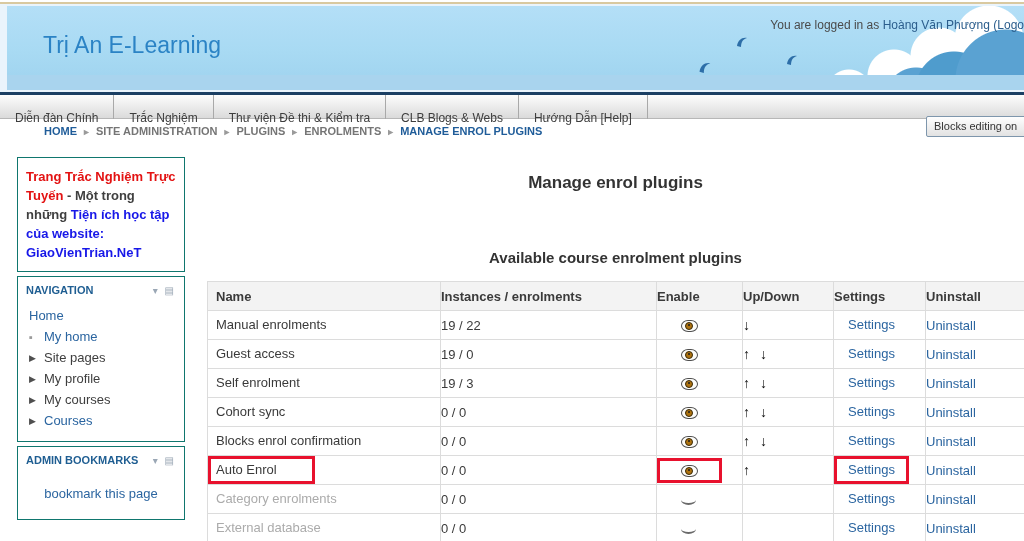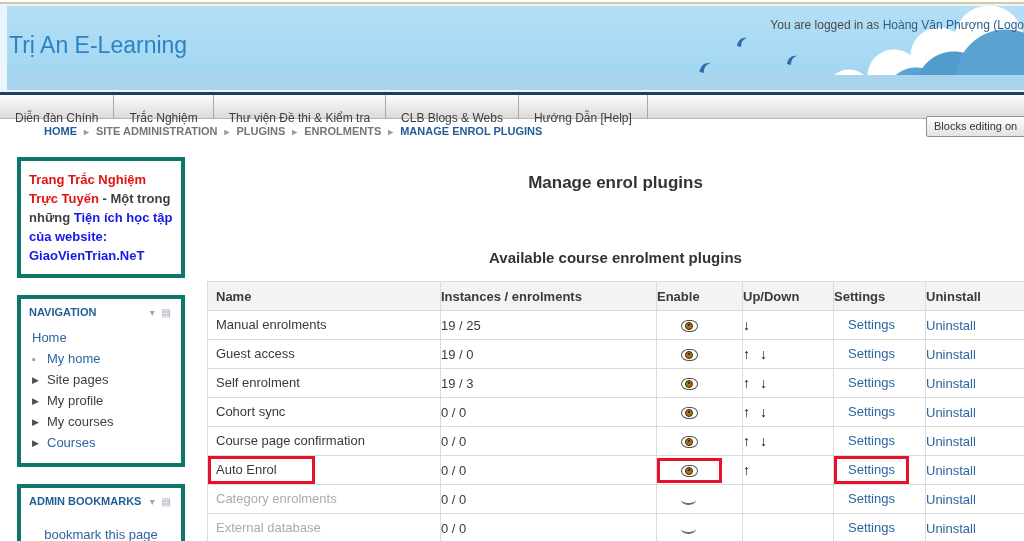--- a/index.html
+++ b/index.html
@@ -21,21 +21,21 @@
     background:
       radial-gradient(circle at 412px 74px,#5aa2d2 0 50px,rgba(0,0,0,0) 51px),
       radial-gradient(circle at 360px 84px,#4f9ccd 0 38px,rgba(0,0,0,0) 39px),
       radial-gradient(circle at 322px 92px,#5aa2d2 0 30px,rgba(0,0,0,0) 31px),
       radial-gradient(circle at 395px 34px,#ffffff 0 34px,rgba(0,0,0,0) 35px),
       radial-gradient(circle at 345px 50px,#ffffff 0 28px,rgba(0,0,0,0) 29px),
       radial-gradient(circle at 300px 70px,#ffffff 0 26px,rgba(0,0,0,0) 27px),
       radial-gradient(circle at 255px 86px,#ffffff 0 22px,rgba(0,0,0,0) 23px),
       radial-gradient(circle at 205px 92px,#eef8ff 0 16px,rgba(0,0,0,0) 17px);
   }
-  .site-title{position:absolute;left:2px;top:26px;font-size:23px;color:#2b83c5;}
+  .site-title{position:absolute;left:36px;top:26px;font-size:23px;color:#2b83c5;}
   .login-info{position:absolute;top:12px;right:-14px;font-size:12px;color:#4a4a4a;white-space:nowrap;}
   .login-info .lnk{color:#2b5d8c;text-decoration:none;}
   .bird{position:absolute;}
   
   .navline{position:absolute;top:92px;left:0;right:0;height:3px;background:#1b3f63;}
   .tabs{
     position:absolute;top:95px;left:0;right:0;height:23px;display:flex;
     background:linear-gradient(180deg,#fdfdfd 0%,#dadada 100%);
     border-bottom:1px solid #b7b7b7;
   }
@@ -51,21 +51,21 @@
   .crumb-sep{color:#9a9a9a;font-size:9px;padding:0 5px;}
   .blocks-btn{
     position:absolute;top:116px;left:926px;width:132px;height:21px;
     border:1px solid #7e96ac;border-radius:2px;
     background:linear-gradient(180deg,#fefefe,#e2e2e2);
     font-family:"Liberation Sans",sans-serif;font-size:11px;color:#333;
     text-align:left;padding:0 7px;line-height:19px;
   }
   
   .sidebar{position:absolute;left:17px;top:157px;width:168px;}
-  .block{border:4px solid #0f766e;background:#fff;margin-bottom:17px;}
+  .block{border:1px solid #0f766e;background:#fff;margin-bottom:4px;}
   .promo{padding:9px 8px;font-size:13px;font-weight:bold;line-height:19px;}
   .promo .t-red{color:#e31212;}
   .promo .t-dark{color:#3f3f3f;}
   .promo .t-blue{color:#1717e8;}
   .block-header{display:flex;justify-content:space-between;align-items:center;padding:7px 8px 5px;}
   .block-title{color:#1f5e92;font-weight:bold;font-size:11px;text-align:right;}
   .block-icons{color:#9aa7b5;font-size:10px;letter-spacing:2px;cursor:pointer;}
   .nav-list{padding:4px 0 10px;}
   .nav-item{display:flex;align-items:center;padding:3px 0 3px 11px;font-size:13px;cursor:pointer;}
   .bullet{width:15px;color:#6e6e6e;font-size:9px;flex:0 0 auto;}
@@ -225,21 +225,21 @@
         <th class="c-inst">Instances / enrolments</th>
         <th class="c-enable">Enable</th>
         <th class="c-updown">Up/Down</th>
         <th class="c-set">Settings</th>
         <th class="c-unin">Uninstall</th>
       </tr>
     </thead>
     <tbody>
       <tr data-hl="false">
         <td class="c-name" data-dim="false"><span class="name-wrap">Manual enrolments</span></td>
-        <td class="c-inst">19 / 25</td>
+        <td class="c-inst">19 / 22</td>
         <td class="c-enable"><span class="eye-wrap" data-icon="eye-open-icon"><span class="eye-o"></span></span></td>
         <td class="c-updown"><span class="updown">↓</span></td>
         <td class="c-set"><span class="set-wrap"><a>Settings</a></span></td>
         <td class="c-unin"><a>Uninstall</a></td>
       </tr>
       <tr data-hl="false">
         <td class="c-name" data-dim="false"><span class="name-wrap">Guest access</span></td>
         <td class="c-inst">19 / 0</td>
         <td class="c-enable"><span class="eye-wrap" data-icon="eye-open-icon"><span class="eye-o"></span></span></td>
         <td class="c-updown"><span class="updown">↑ ↓</span></td>
@@ -256,21 +256,21 @@
       </tr>
       <tr data-hl="false">
         <td class="c-name" data-dim="false"><span class="name-wrap">Cohort sync</span></td>
         <td class="c-inst">0 / 0</td>
         <td class="c-enable"><span class="eye-wrap" data-icon="eye-open-icon"><span class="eye-o"></span></span></td>
         <td class="c-updown"><span class="updown">↑ ↓</span></td>
         <td class="c-set"><span class="set-wrap"><a>Settings</a></span></td>
         <td class="c-unin"><a>Uninstall</a></td>
       </tr>
       <tr data-hl="false">
-        <td class="c-name" data-dim="false"><span class="name-wrap">Course page confirmation</span></td>
+        <td class="c-name" data-dim="false"><span class="name-wrap">Blocks enrol confirmation</span></td>
         <td class="c-inst">0 / 0</td>
         <td class="c-enable"><span class="eye-wrap" data-icon="eye-open-icon"><span class="eye-o"></span></span></td>
         <td class="c-updown"><span class="updown">↑ ↓</span></td>
         <td class="c-set"><span class="set-wrap"><a>Settings</a></span></td>
         <td class="c-unin"><a>Uninstall</a></td>
       </tr>
       <tr data-hl="true">
         <td class="c-name" data-dim="false"><span class="name-wrap">Auto Enrol</span></td>
         <td class="c-inst">0 / 0</td>
         <td class="c-enable"><span class="eye-wrap" data-icon="eye-open-icon"><span class="eye-o"></span></span></td>

